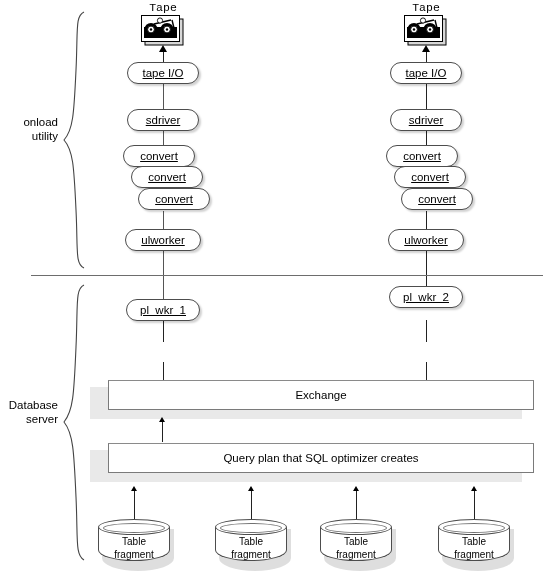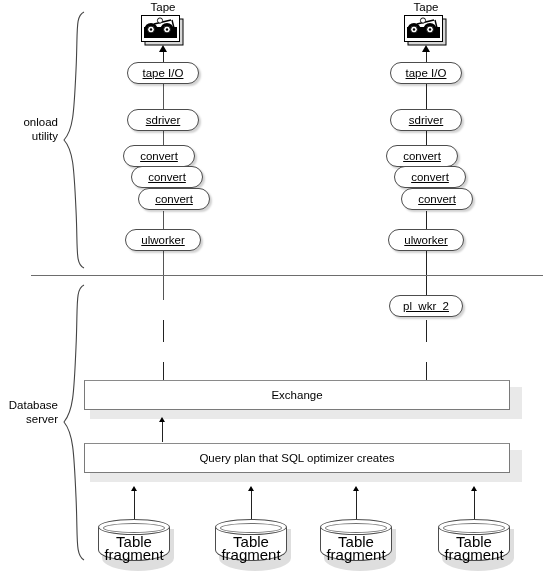--- a/index.html
+++ b/index.html
@@ -16,20 +16,21 @@
   }
 
   
   .lbl{
     position:absolute;
     font-size:11.5px;
     color:#000;
     line-height:13px;
     text-align:center;
     white-space:pre;
+    font-family:Liberation Mono, monospace;
   }
   .brace-label{
     position:absolute;
     font-size:11.5px;
     color:#000;
     line-height:14px;
     text-align:right;
     white-space:pre;
   }
 
@@ -89,20 +90,21 @@
     background:#ffffff;
     border:1px solid #7a7a7a;
     border-top-color:#8a8a8a;
     display:flex;
     align-items:center;
     justify-content:center;
     font-size:11.5px;
     color:#000;
     z-index:4;
     white-space:pre;
+    margin-left:24px;
   }
   .wbox-shadow{
     position:absolute;
     background:#e9e9e9;
     z-index:3;
   }
 
   
   .cyl{
     position:absolute;
@@ -145,21 +147,21 @@
     width:72px;height:42px;
     background:rgba(0,0,0,0.13);
     border-radius:0 0 36px 36px / 0 0 13px 13px;
     z-index:-1;
   }
   .cyl .cyl-text{
     position:absolute;
     left:0;top:16px;
     width:72px;
     text-align:center;
-    font-size:15px;
+    font-size:10px;
     line-height:13px;
     color:#000;
     white-space:pre-line;
   }
 
   
   .tape-icon{position:absolute;width:44px;height:31px;z-index:5;}
 
   
   .brace{position:absolute;z-index:2;}
@@ -210,20 +212,21 @@
   <div class="vline" style="left:162.5px;top:211px;height:20px;"></div>
   <div class="vline" style="left:162.5px;top:251px;height:49px;"></div>
 
   <div class="pill" style="left:127px;top:62px;width:72px;">tape I/O</div>
   <div class="pill" style="left:127px;top:109px;width:72px;">sdriver</div>
   <div class="pill" style="left:123px;top:145px;width:72px;">convert</div>
   <div class="pill" style="left:131px;top:166px;width:72px;">convert</div>
   <div class="pill" style="left:138px;top:188px;width:72px;">convert</div>
   <div class="pill" style="left:125px;top:229px;width:76px;">ulworker</div>
 
+  <div class="pill" style="left:126px;top:299px;width:74px;">pl_wkr_1</div>
   <div class="vline thin" style="left:162.5px;top:320px;height:22px;"></div>
   <div class="vline thin" style="left:162.5px;top:362px;height:19px;"></div>
 
   <div class="lbl" style="left:396px;top:1px;width:60px;">Tape</div>
 
   <div class="tape-icon" style="left:404px;top:15px;">
     <svg width="44" height="31" viewBox="0 0 44 31">
       <rect x="4" y="4" width="38" height="26" fill="#d8d8d8" stroke="#000" stroke-width="1"></rect>
       <rect x="0.5" y="0.5" width="38" height="26" fill="#ffffff" stroke="#000" stroke-width="1"></rect>
       <rect x="3" y="12" width="33" height="11" fill="#000"></rect>
@@ -247,21 +250,21 @@
   <div class="vline thin" style="left:425.5px;top:211px;height:20px;"></div>
   <div class="vline thin" style="left:425.5px;top:251px;height:49px;"></div>
 
   <div class="pill" style="left:390px;top:62px;width:72px;">tape I/O</div>
   <div class="pill" style="left:390px;top:109px;width:72px;">sdriver</div>
   <div class="pill" style="left:386px;top:145px;width:72px;">convert</div>
   <div class="pill" style="left:394px;top:166px;width:72px;">convert</div>
   <div class="pill" style="left:401px;top:188px;width:72px;">convert</div>
   <div class="pill" style="left:388px;top:229px;width:76px;">ulworker</div>
 
-  <div class="pill" style="left:389px;top:295px;width:74px;">pl_wkr_2</div>
+  <div class="pill" style="left:389px;top:286px;width:74px;">pl_wkr_2</div>
   <div class="vline thin" style="left:425.5px;top:320px;height:22px;"></div>
   <div class="vline thin" style="left:425.5px;top:362px;height:19px;"></div>
 
   <div class="wbox-shadow" style="left:90px;top:387px;width:432px;height:32px;"></div>
   <div class="wbox" style="left:84px;top:380px;width:426px;height:30px;">Exchange</div>
 
   <div class="vline thin" style="left:161.5px;top:422px;height:20px;"></div>
   <div class="arrowhead small" style="left:159px;top:417px;"></div>
 
   <div class="wbox-shadow" style="left:90px;top:450px;width:432px;height:32px;"></div>

